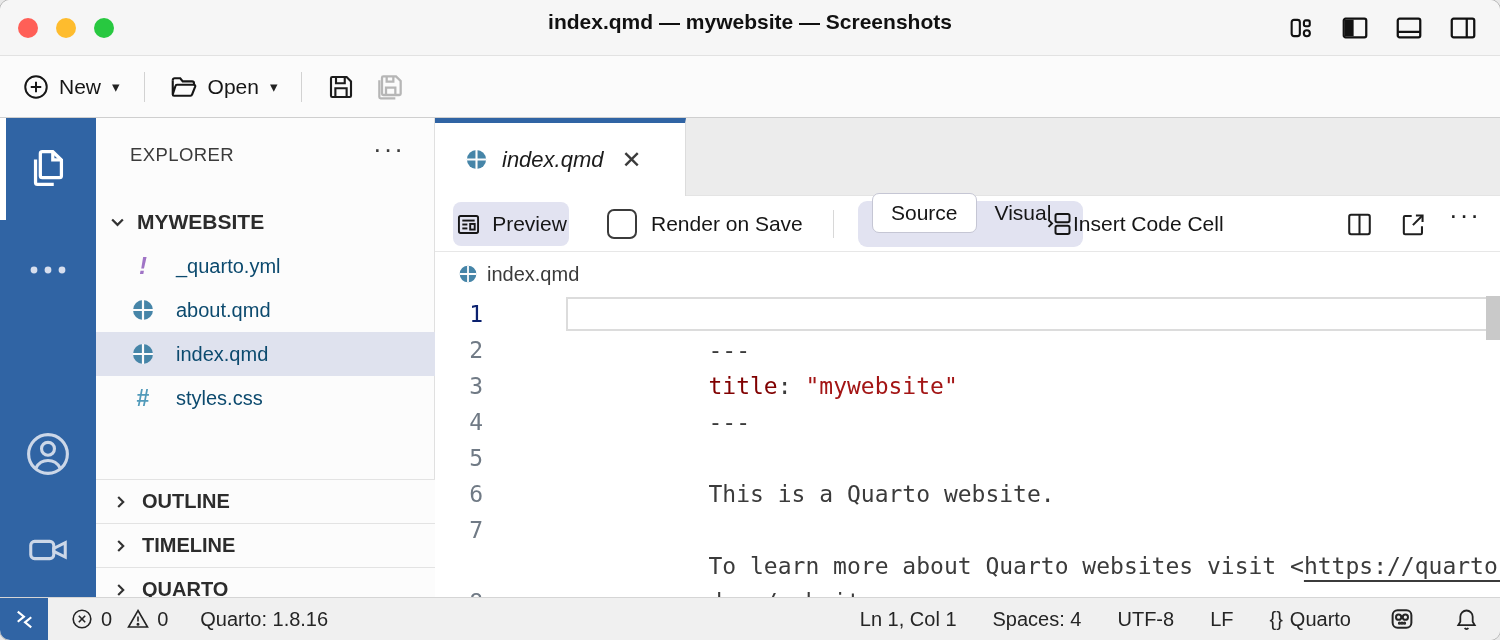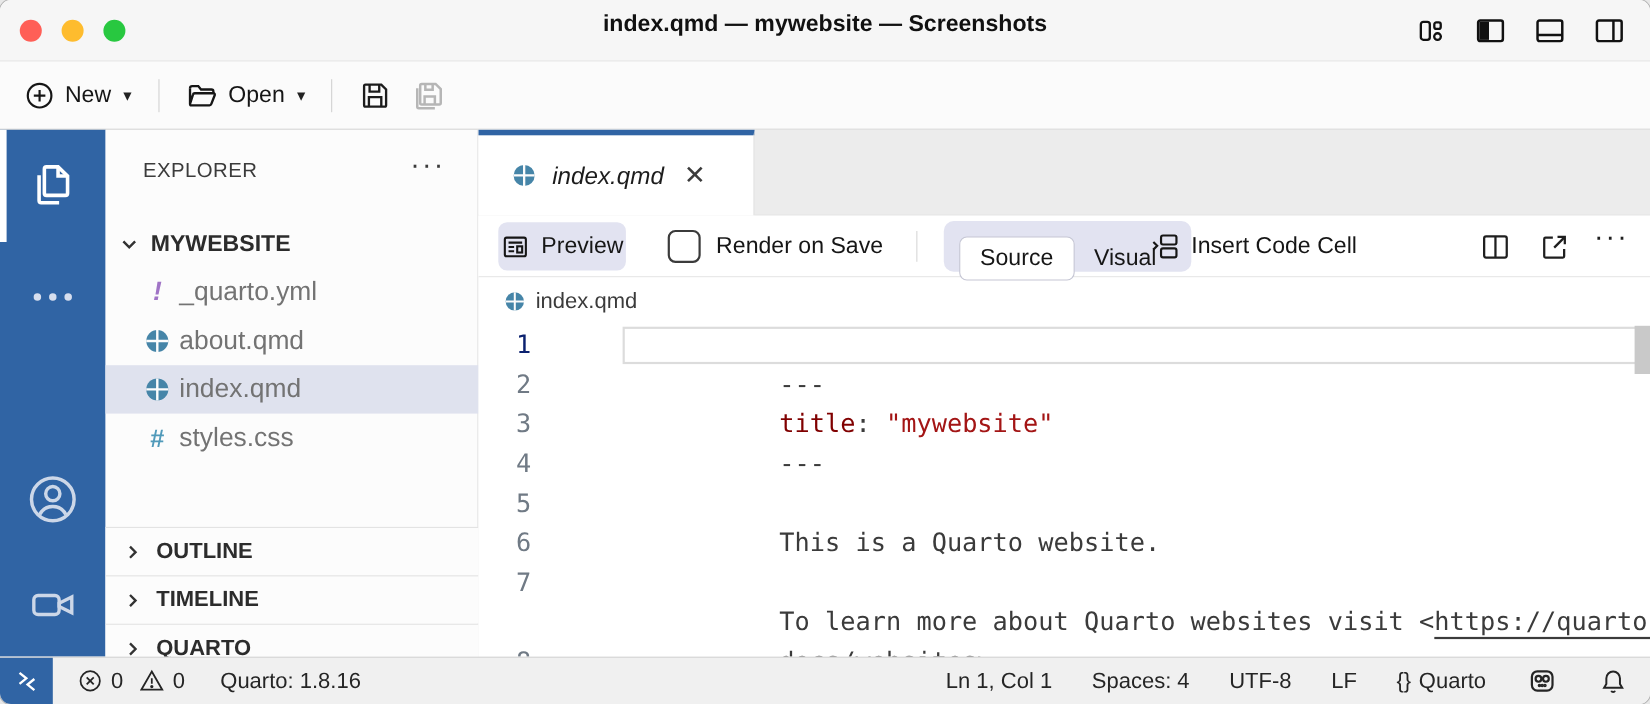--- a/index.html
+++ b/index.html
@@ -59,21 +59,21 @@
   .exp-title { position:absolute; left:34px; top:4px; font-size:18.5px; letter-spacing:0.4px; color:#3b3b3b; }
   .exp-more { position:absolute; right:30px; top:-6px; font-size:26px; letter-spacing:2px; color:#3b3b3b; }
   .exp-root { position:absolute; left:0; top:82px; width:339px; height:44px; display:flex; align-items:center; }
   .exp-root .chev { margin-left:12px; color:#333; }
   .exp-root-label { margin-left:10px; font-size:21px; font-weight:700; color:#2c2c2c; }
   .file-row { position:absolute; left:0; width:339px; height:44px; display:flex; align-items:center; }
   .file-row.sel { background:var(--selected_row,#dfe2ee); }
   .file-icon { width:26px; margin-left:34px; display:flex; justify-content:center; align-items:center; }
   .glyph-yaml { font-size:24px; font-weight:800; font-style:italic; color:var(--yaml_icon,#a074c6); }
   .glyph-css { font-size:23px; font-weight:700; color:var(--css_icon,#519aba); }
-  .file-label { margin-left:7px; font-size:24px; color:#737373; }
+  .file-label { margin-left:20px; font-size:20px; color:#0c4a6e; }
   .section-row { position:absolute; left:0; width:339px; height:44px; border-top:1px solid #e3e3e3;
     display:flex; align-items:center; background:#fcfcfc; }
   .section-row .chev { margin-left:16px; color:#333; }
   .section-label { margin-left:12px; font-size:20px; font-weight:700; color:#2c2c2c; }
 
   .editor { position:absolute; left:435px; top:0; width:1065px; height:479px; background:#ffffff; }
   .tabbar { position:absolute; left:0; top:0; width:1065px; height:78px; background:#ececec; border-bottom:1px solid #e4e4e4; }
   .tab { position:absolute; left:0; top:0; width:251px; height:78px; background:#ffffff;
     border-top:5px solid var(--accent,#3064a4); border-right:1px solid #dcdcdc;
     display:flex; align-items:center; }
@@ -83,24 +83,24 @@
 
   .actionbar { position:absolute; left:0; top:78px; width:1065px; height:56px; background:#ffffff;
     border-bottom:1px solid #e7e7e7; }
   .chip { position:absolute; top:6px; height:44px; background:var(--chip,#e2e3f1); border-radius:8px;
     display:flex; align-items:center; gap:10px; font-size:21px; color:#161616; }
   .chip-preview { left:18px; width:116px; justify-content:center; }
   .cbx { position:absolute; left:172px; top:13px; width:30px; height:30px; border:2.5px solid #3b3b3b; border-radius:7px; background:#fff; }
   .cbx-label { position:absolute; left:216px; top:0; height:56px; display:flex; align-items:center; font-size:21px; color:#161616; }
   .abar-sep { position:absolute; left:398px; top:14px; width:1px; height:28px; background:#d8d8d8; }
   .segment { position:absolute; left:423px; top:5px; height:46px; background:var(--chip,#e2e3f1); border-radius:9px;
-    display:flex; align-items:flex-start; padding:14px; }
+    display:flex; align-items:flex-end; padding:14px; }
   .seg-opt { height:40px; display:flex; align-items:center; padding:0 18px; font-size:21px; color:#161616; }
   .seg-on { background:#ffffff; border:1px solid #c5c6d4; border-radius:7px; }
-  .insert-cell { position:absolute; left:610px; top:0; height:56px; display:flex; align-items:center; gap:10px; font-size:21px; color:#161616; }
+  .insert-cell { position:absolute; left:610px; top:0; height:56px; display:flex; align-items:center; gap:0; font-size:21px; color:#161616; }
   .act-icon { position:absolute; top:13px; width:32px; height:30px; display:flex; align-items:center; justify-content:center; color:#1f1f1f; }
   .i-split { left:908px; } .i-ext { left:962px; }
   .i-more { left:1014px; font-size:26px; letter-spacing:2px; color:#1f1f1f; top:4px; }
 
   .breadcrumb { position:absolute; left:0; top:134px; width:1065px; height:44px; display:flex; align-items:center; }
   .breadcrumb .qicon { margin-left:23px; }
   .bc-label { margin-left:9px; font-size:20px; color:#3b3b3b; }
 
   .code-area { position:absolute; left:0; top:178px; width:1065px; height:301px; overflow:hidden;
     font-family:"DejaVu Sans Mono", monospace; font-size:23px; line-height:36px; color:var(--code_text,#3b3b3b); }

